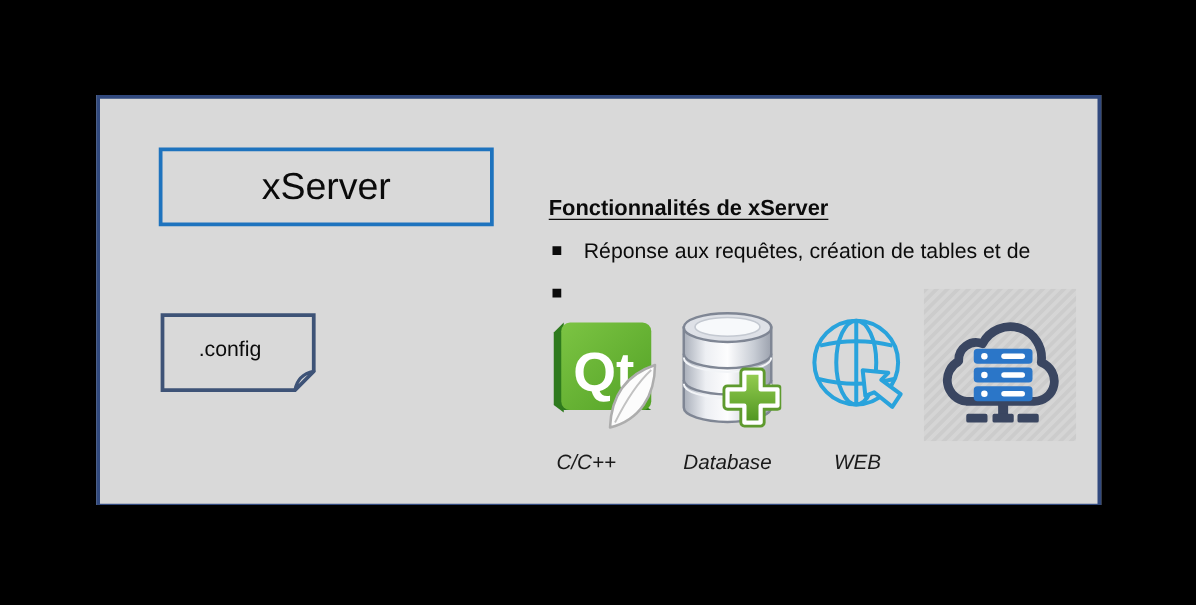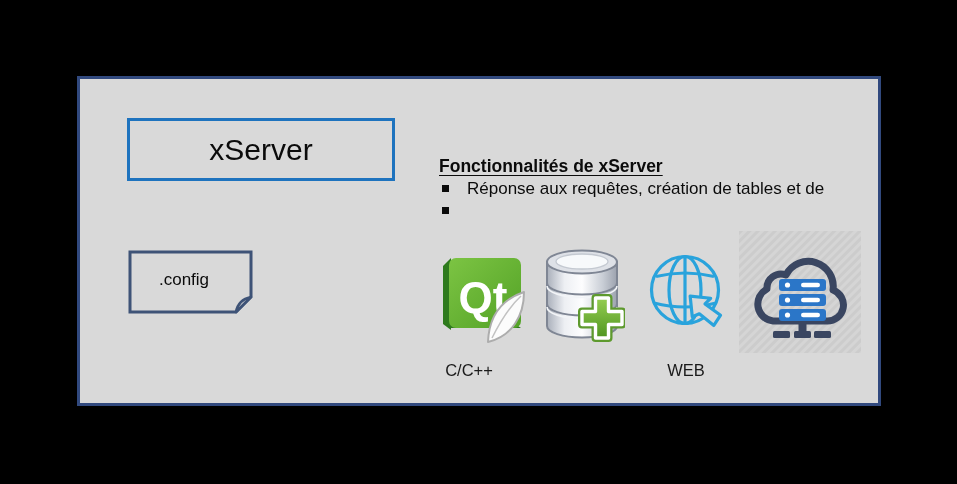--- a/index.html
+++ b/index.html
@@ -1,18 +1,18 @@
 <!DOCTYPE html>
 <html><head>
 <meta charset="utf-8">
 <style>
   html,body{margin:0;padding:0;background:#000;}
   *{box-sizing:border-box;}
   .stage{
-    position:relative;width:957px;height:484px;background:#000;overflow:hidden;
+    position:relative;width:957px;height:404px;background:#000;overflow:hidden;
     font-family:"Liberation Sans", sans-serif;color:#111;
   }
   .panel{
     position:absolute;left:77px;top:76px;width:804px;height:330px;
     background:#D9D9D9;border:3px solid #31497E;
   }
   .xserver-box{
     position:absolute;left:47px;top:39px;width:268px;height:63px;
     border:3px solid #1E73BE;display:flex;align-items:center;justify-content:center;
     font-size:30px;color:#0b0b0b;
@@ -20,28 +20,28 @@
   .config-wrap{position:absolute;left:48px;top:171px;width:125px;height:65px;}
   .config-label{
     position:absolute;left:0;top:0;width:112px;height:60px;
     display:flex;align-items:center;justify-content:center;font-size:17px;color:#0b0b0b;
   }
   .features{position:absolute;left:359px;top:44px;width:432px;}
   .features-title{
     font-size:17.5px;font-weight:bold;text-decoration:underline;
     text-underline-offset:3px;line-height:23px;color:#0b0b0b;margin-top:32px;
   }
-  .feature-item{display:flex;margin-top:0;}
+  .feature-item{display:flex;margin-top:12px;}
   .bullet-square{
     width:7px;height:7px;background:#0b0b0b;flex:0 0 7px;margin:7px 18px 0 3px;
   }
   .feature-text{font-size:17px;line-height:21.5px;color:#0b0b0b;}
   .icon{position:absolute;}
   .icon-label{
-    position:absolute;text-align:center;font-size:16.5px;color:#1a1a1a;line-height:20px;
+    position:absolute;text-align:center;font-size:16.5px;color:#1a1a1a;line-height:20px;font-style:italic;
   }
   .lbl-cpp{left:346px;top:281px;width:86px;}
   .lbl-db{left:449px;top:281px;width:106px;}
   .lbl-web{left:563px;top:281px;width:86px;}
   .lbl-serverweb{left:662px;top:278px;width:124px;font-size:17px;}
 </style>
 </head>
 <body>
 
 <div class="stage">
@@ -149,16 +149,17 @@
           <circle cx="48.5" cy="69" r="2.6"></circle>
           <circle cx="48.5" cy="84" r="2.6"></circle>
           <rect x="62" y="51.8" width="19" height="4.4" rx="2.2"></rect>
           <rect x="62" y="66.8" width="19" height="4.4" rx="2.2"></rect>
           <rect x="62" y="81.8" width="19" height="4.4" rx="2.2"></rect>
         </g>
       </g>
     </svg>
 
     <div class="icon-label lbl-cpp">C/C++</div>
+    <div class="icon-label lbl-db">Database</div>
     <div class="icon-label lbl-web">WEB</div>
 
   </div>
 </div>
 
 </body></html>

